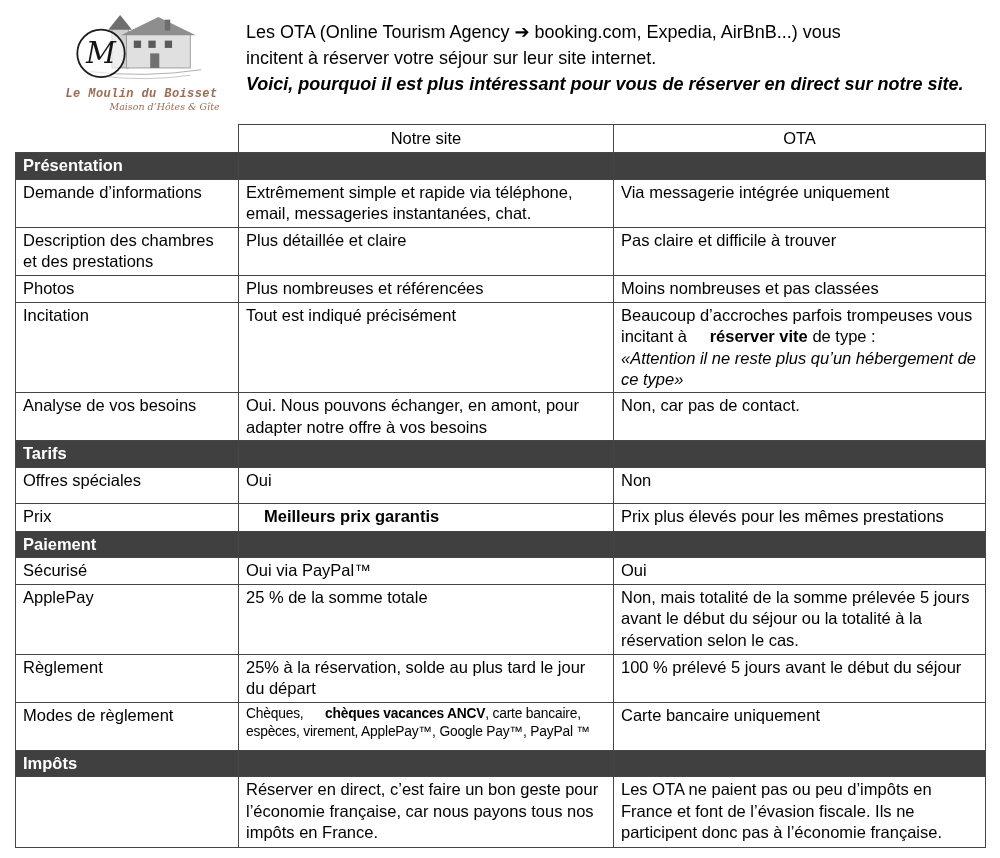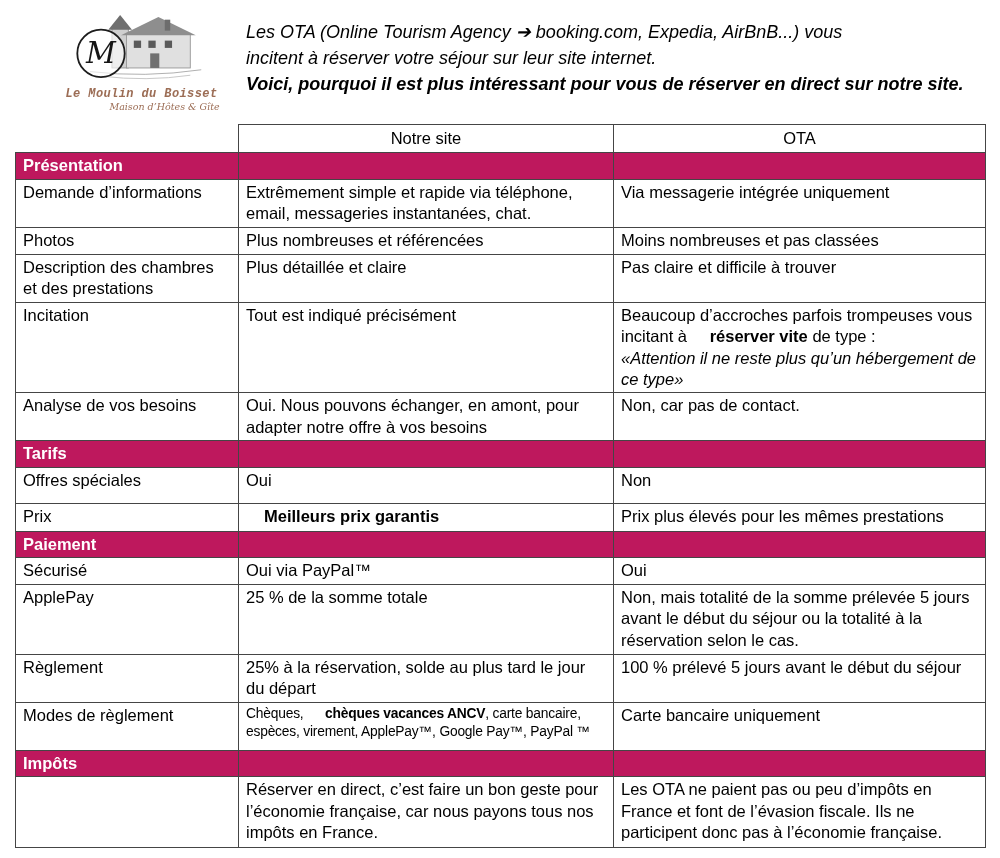--- a/index.html
+++ b/index.html
@@ -9,31 +9,31 @@
 
   
   .top { display:flex; align-items:flex-start; }
   .logo { flex:0 0 215px; padding-left:38px; text-align:center; }
   .logo svg { display:block; margin:0 auto; }
   .logo-name { font-family:Liberation Mono, monospace; font-style:italic; font-weight:bold;
                color:#9c6d55; font-size:12px; line-height:1.1; letter-spacing:.4px; }
   .logo-sub  { font-family:"DejaVu Serif", serif; font-style:italic;
                color:#9c6d55; font-size:9.5px; padding-left:46px; }
   .intro { margin-left:16px; padding-top:13px; font-size:18px; line-height:1.45; }
-  .line-i  { font-style:italic; }
+  .line-i  { }
   .line-bi { font-style:italic; font-weight:bold; }
 
   
   table.cmp { border-collapse:collapse; table-layout:fixed; width:970px; margin-top:12px; }
   .cmp td, .cmp th { border:1px solid #454545; vertical-align:top; padding:2px 7px;
                      font-size:16.5px; line-height:1.3; text-align:left; font-weight:normal;
                      overflow:hidden; }
   .cmp th { text-align:center; vertical-align:middle; }
   .cmp td.nob { border:none; }
-  tr.sec td { background:#be185d; color:#fff; font-weight:bold; vertical-align:middle; }
+  tr.sec td { background:#404040; color:#fff; font-weight:bold; vertical-align:middle; }
   b { font-weight:bold;padding-left:18px; }
   .quote { display:block; font-style:italic; }
   .small { font-size:13.8px; letter-spacing:-0.2px; line-height:1.35; display:block; }
 </style>
 </head>
 <body>
 
 <div class="page">
 
   <header class="top">
@@ -88,30 +88,30 @@
       <td></td>
       <td></td>
     </tr>
 
     <tr style="height:48px">
       <td>Demande d’informations</td>
       <td>Extrêmement simple et rapide via téléphone, email, messageries instantanées, chat.</td>
       <td>Via messagerie intégrée uniquement</td>
     </tr>
 
+    <tr style="height:48px">
+      <td>Description des chambres et des prestations</td>
+      <td>Plus détaillée et claire</td>
+      <td>Pas claire et difficile à trouver</td>
+    </tr>
+
     <tr style="height:27px">
       <td>Photos</td>
       <td>Plus nombreuses et référencées</td>
       <td>Moins nombreuses et pas classées</td>
-    </tr>
-
-    <tr style="height:48px">
-      <td>Description des chambres et des prestations</td>
-      <td>Plus détaillée et claire</td>
-      <td>Pas claire et difficile à trouver</td>
     </tr>
 
     <tr style="height:87px">
       <td>Incitation</td>
       <td>Tout est indiqué précisément</td>
       <td><span>Beaucoup d’accroches parfois trompeuses vous incitant à </span><b>réserver vite</b><span> de type :</span><i class="quote">«Attention il ne reste plus qu’un hébergement de ce type»</i></td>
     </tr>
 
     <tr style="height:48px">
       <td>Analyse de vos besoins</td>

